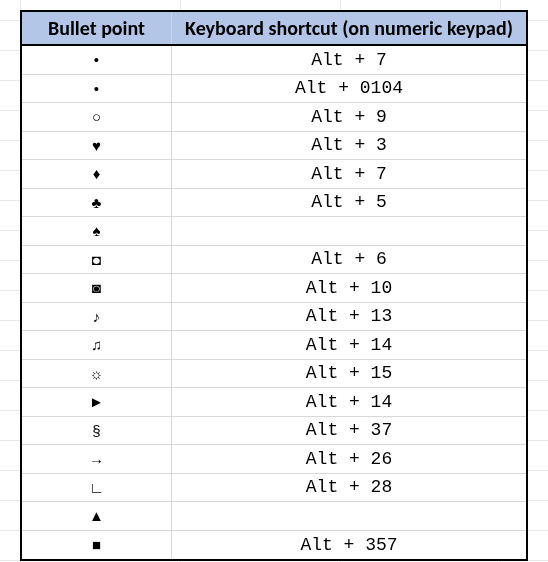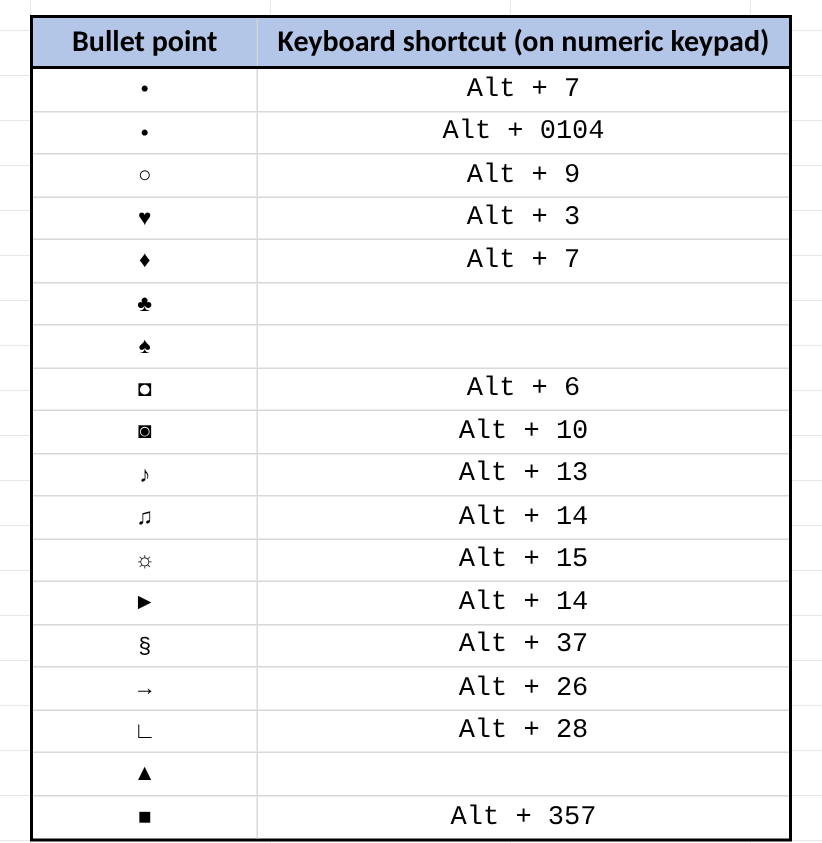--- a/index.html
+++ b/index.html
@@ -88,20 +88,21 @@
       <div class="data-row">
         <div class="cell col-a">♥</div>
         <div class="cell col-b">Alt + 3</div>
       </div>
       <div class="data-row">
         <div class="cell col-a">♦</div>
         <div class="cell col-b">Alt + 7</div>
       </div>
       <div class="data-row">
         <div class="cell col-a">♣</div>
+        <div class="cell col-b">Alt + 5</div>
       </div>
       <div class="data-row">
         <div class="cell col-a">♠</div>
       </div>
       <div class="data-row">
         <div class="cell col-a">◘</div>
         <div class="cell col-b">Alt + 6</div>
       </div>
       <div class="data-row">
         <div class="cell col-a">◙</div>

